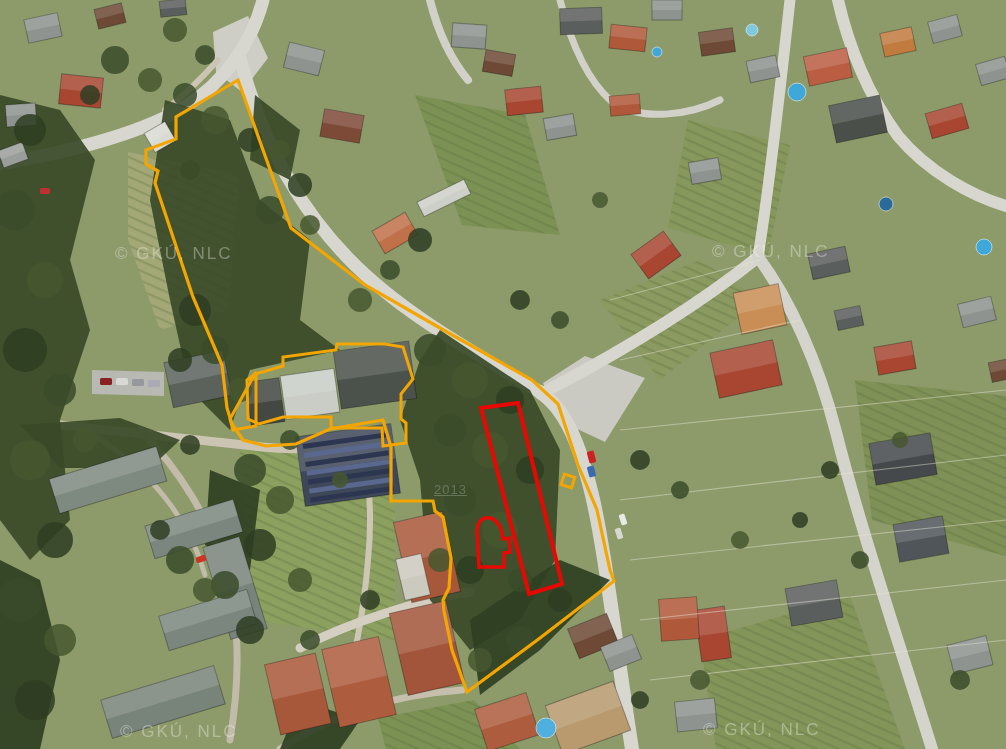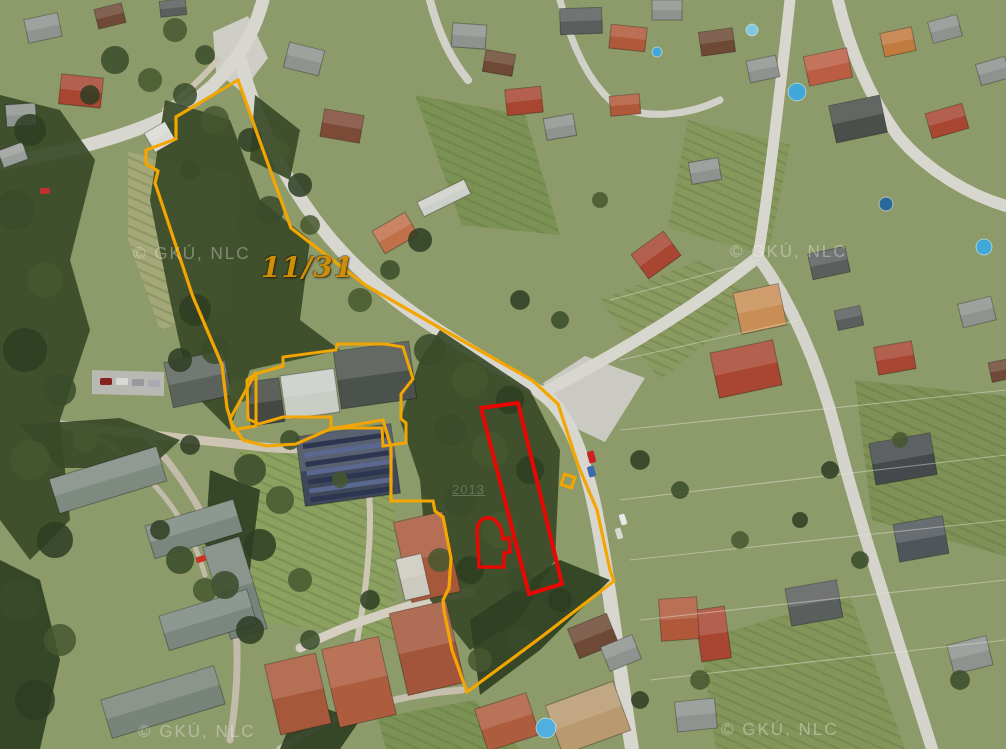--- a/index.html
+++ b/index.html
@@ -2,21 +2,21 @@
 <html><head>
 <meta charset="utf-8">
 <style>
   html,body{margin:0;padding:0;background:#222;}
   #map-viewport{
     position:relative;width:1006px;height:749px;overflow:hidden;
     background:#8d9a6a;font-family:"Liberation Sans",sans-serif;
     cursor:default;
   }
   #map-svg{position:absolute;left:0;top:0;}
-  .map-text{position:absolute;white-space:nowrap;pointer-events:none;margin-left:18px;}
+  .map-text{position:absolute;white-space:nowrap;pointer-events:none;}
   .parcel-label{
     font-family:"DejaVu Serif","Liberation Serif",serif;
     font-style:italic;font-weight:bold;font-size:28px;letter-spacing:1px;
     color:#cf8e08;
     text-shadow:1px 1px 2px rgba(30,20,0,.85), -1px -1px 1px rgba(30,20,0,.4);
   }
   .wm{
     font-family:"Liberation Sans",sans-serif;font-size:17px;letter-spacing:2px;
     color:rgba(255,255,255,.34);
   }
@@ -440,20 +440,19 @@
       <g id="ov-buildings">
           <path d="M247,380L255,374L283,366L283,357L336,350L337,344L385,344L403,347L413,379L401,394L401,419L406,423L406,443L383,446L382,428L331,428L331,417L283,417L259,424L248,419Z" fill="none" stroke="#f3a602" stroke-width="3"></path>
           <path d="M256,372L230,419L233,430L256,426Z" fill="none" stroke="#f3a602" stroke-width="3"></path>
         </g>
       <path id="ov-red-main" fill="none" d="M481,408L518,403L562,584L529,594Z" stroke="#e80803" stroke-width="4"></path>
       <path id="ov-red-annex" fill="none" d="M479,567 L477,531 Q478,516 491,518 Q502,523 503,539 L509,538 L510,552 L504,553 L504,567 Z" stroke="#e80803" stroke-width="3.5"></path>
       <rect id="ov-marker" fill="none" x="562.5" y="475.5" width="11" height="11" stroke="#f3a602" stroke-width="3" transform="rotate(18 568 481)"></rect>
     </g>
   </svg>
 
-  <span class="map-text parcel-label" id="lbl-parcel" style="left: 243px; top: 251px;">11/31</span>
 
   <span class="map-text wm" id="wm0" style="left: 115px; top: 244px;">© GKÚ, NLC</span>
   <span class="map-text wm" id="wm1" style="left: 712px; top: 242px;">© GKÚ, NLC</span>
   <span class="map-text wm" id="wm2" style="left: 120px; top: 722px;">© GKÚ, NLC</span>
   <span class="map-text wm" id="wm3" style="left: 703px; top: 720px;">© GKÚ, NLC</span>
   <span class="map-text wm-small" id="wm-year" style="left: 434px; top: 482px;">2013</span>
 </div>
 
 </body></html>

